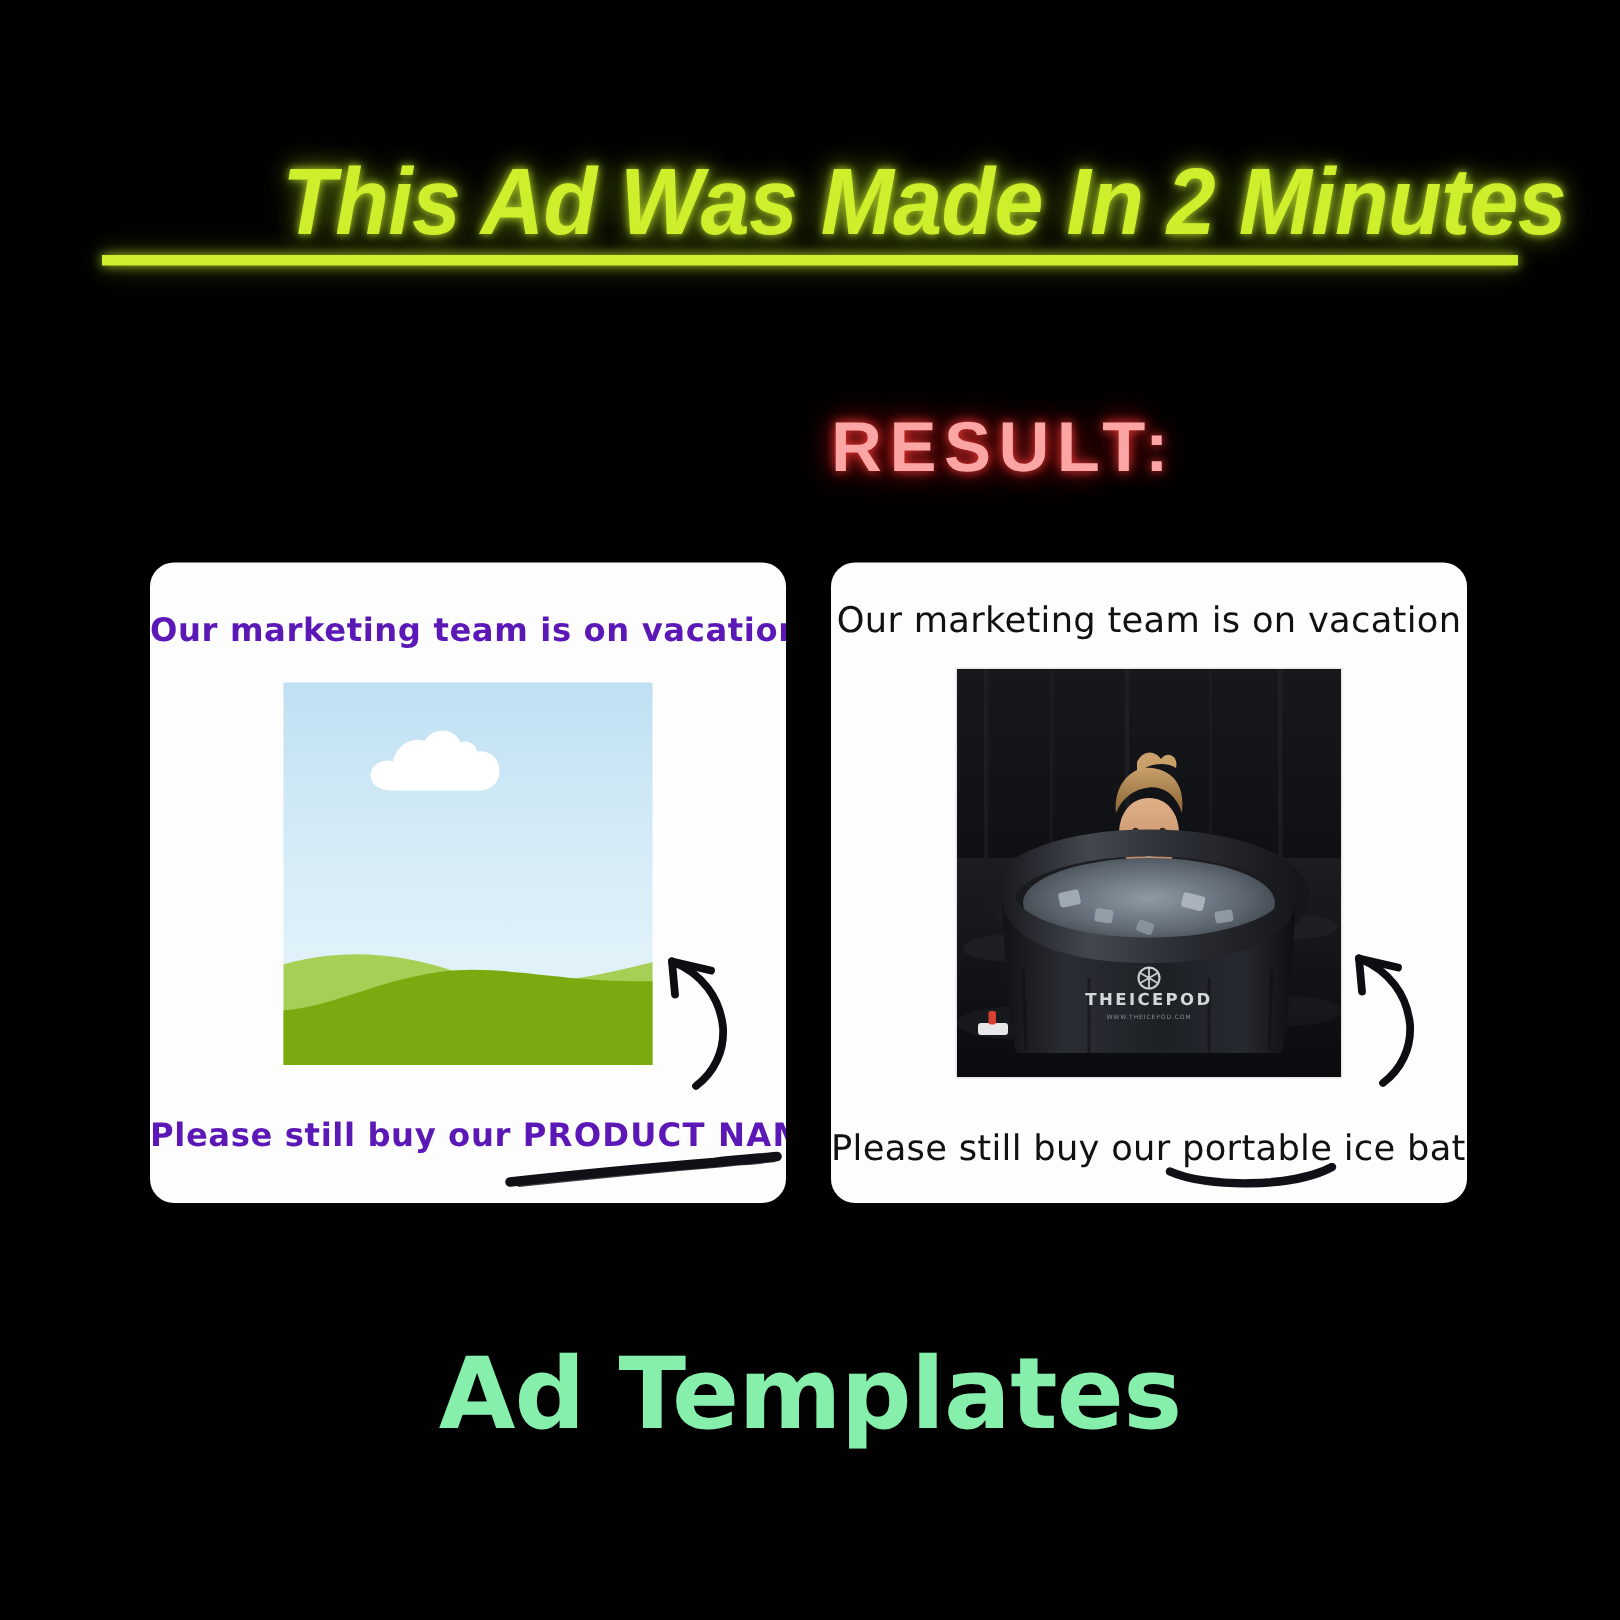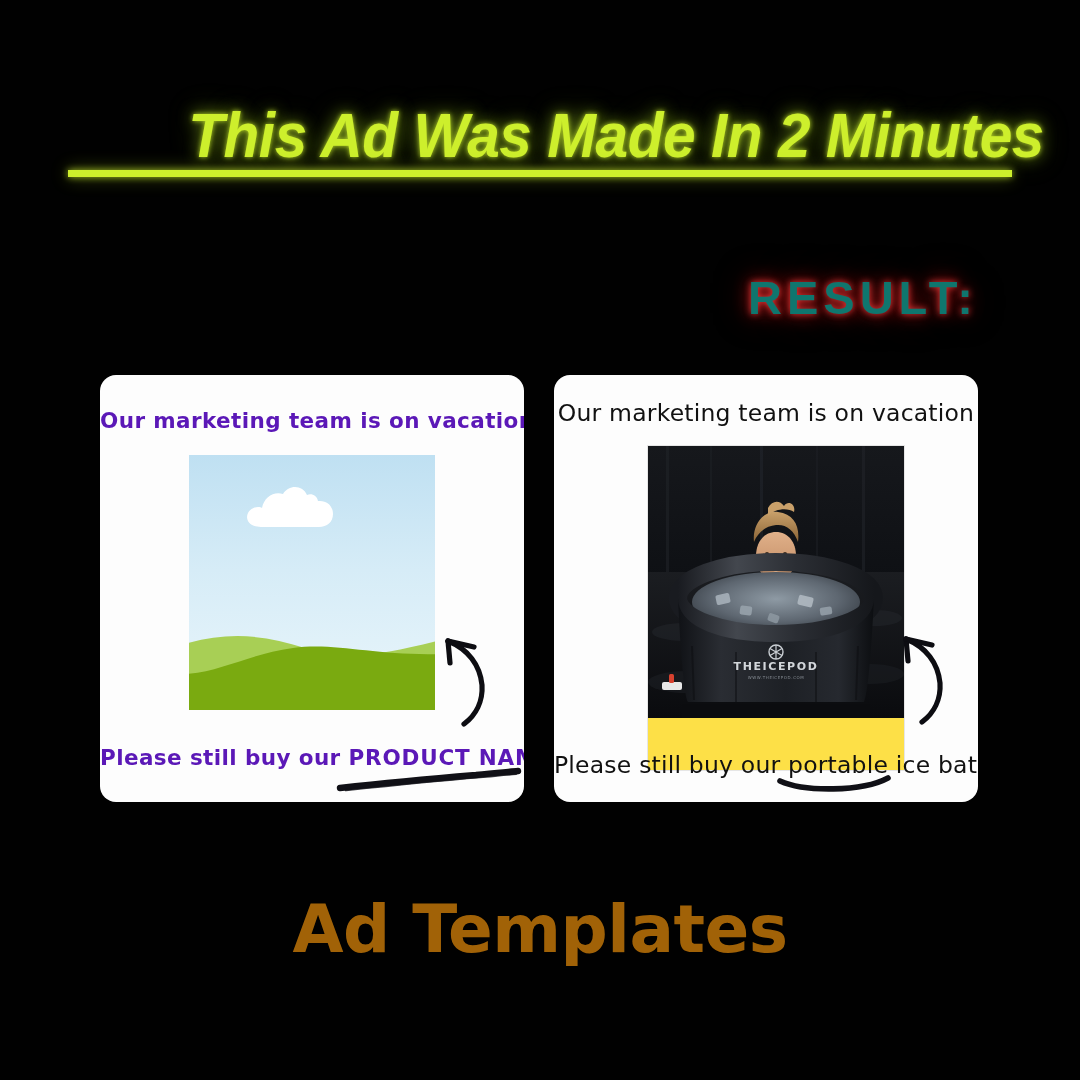--- a/index.html
+++ b/index.html
@@ -73,22 +73,22 @@
     text-align: center;
     color: #f3ffe2;
     text-shadow:
       0 0 7px rgba(150,240,60,0.95),
       0 0 18px rgba(110,210,40,0.7),
       0 0 34px rgba(80,170,30,0.5);
   }
   #label-result {
     left: 554px;
     width: 424px;
-    text-align: right;
-    color: #0f766e;
+    text-align: left;
+    color: #fca5a5;
     text-shadow:
       0 0 7px rgba(255,60,60,0.95),
       0 0 18px rgba(220,25,25,0.7),
       0 0 34px rgba(170,10,10,0.5);
   }
 
   
   .card {
     position: absolute;
     top: 375px;
@@ -170,25 +170,25 @@
     position: absolute;
     left: -4px;
     bottom: 0;
     width: 256px;
     height: 78px;
   }
 
   
   #result-photo {
     position: absolute;
-    left: 94px;
+    left: 84px;
     top: 71px;
     width: 256px;
-    height: 324px;
-    background: #fde047;
+    height: 272px;
+    background: #fca5a5;
     overflow: hidden;
     box-shadow: 0 0 0 1px #e6e6e6;
   }
 
   
   .doodle-arrow {
     position: absolute;
     width: 66px;
     height: 104px;
   }
@@ -215,21 +215,21 @@
   #footer-brand {
     position: absolute;
     left: 0;
     top: 897px;
     width: 1080px;
     text-align: center;
     font-family: "DejaVu Sans", sans-serif;
     font-size: 66px;
     font-weight: bold;
     letter-spacing: -0.5px;
-    color: #a16207;
+    color: #86efac;
     line-height: 1;
     white-space: nowrap;
   }
 </style>
 </head>
 <body>
 
 <div id="stage">
 
   <div id="headline-block">

